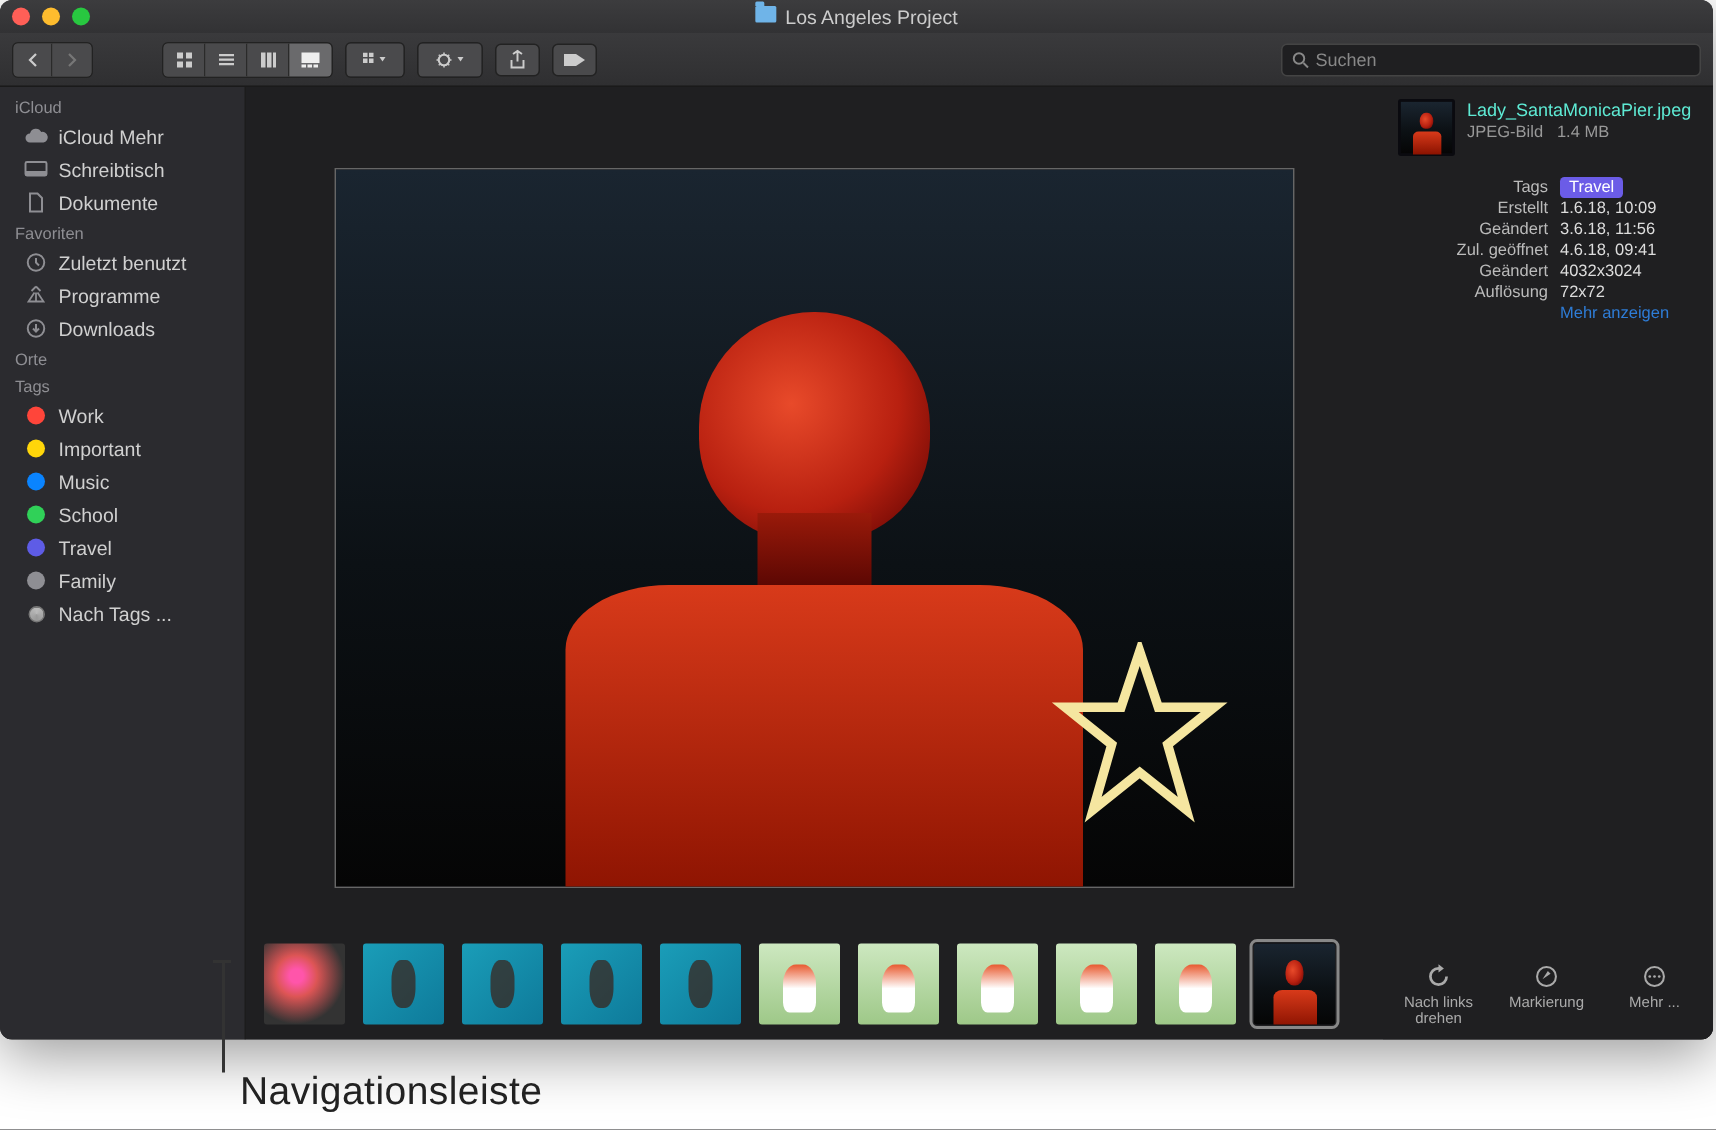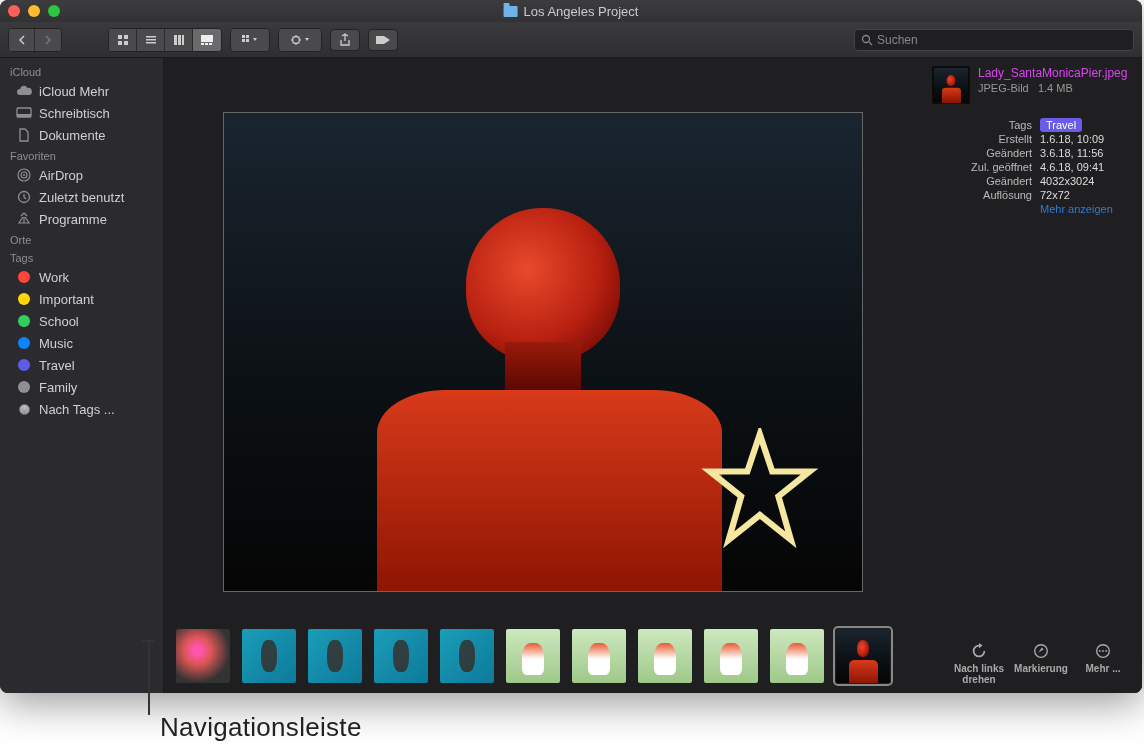--- a/index.html
+++ b/index.html
@@ -2,21 +2,21 @@
 <html><head>
 <meta charset="utf-8">
 <style>
   * { box-sizing: border-box; margin: 0; padding: 0; }
   body { font-family: -apple-system, "Helvetica Neue", Arial, sans-serif; background: #fff; width: 1144px; height: 753px; position: relative; overflow: hidden; }
   .window { position: absolute; top: 0; left: 0; width: 1142px; height: 693px; background: #2a2a2c; border-radius: 8px; overflow: hidden; box-shadow: 0 10px 40px rgba(0,0,0,.4); display: flex; flex-direction: column; }
   .titlebar { height: 22px; background: linear-gradient(#3c3c3e,#323234); display: flex; align-items: center; padding: 0 8px; position: relative; }
   .traffic { display: flex; gap: 8px; }
   .traffic span { width: 12px; height: 12px; border-radius: 50%; display: block; }
   .t-close { background:#ff5f57; } .t-min { background:#febc2e; } .t-max { background:#28c840; }
-  .wtitle { position:absolute; left:50%; transform:translateX(-50%); color:#ccc; font-size:13px; display:flex; align-items:center; gap:6px; }
+  .wtitle { position:absolute; left:50%; transform:translateX(-50%); color:#ccc; font-size:13px; display:flex; gap:6px; }
   .folder-ico { width:14px; height:11px; background:#6fb4e8; border-radius:1px; position:relative; }
   .folder-ico::before { content:""; position:absolute; top:-3px; left:0; width:6px; height:3px; background:#6fb4e8; border-radius:1px 1px 0 0; }
   .toolbar { height: 36px; background: linear-gradient(#3a3a3c,#2f2f31); display:flex; align-items:center; padding: 0 8px; gap: 8px; border-bottom:1px solid #1a1a1a; }
   .seg { display:flex; background:#555; border-radius:4px; overflow:hidden; border:1px solid #222; }
   .seg button { background:#4a4a4c; border:none; border-right:1px solid #2a2a2a; width:28px; height:22px; display:flex; align-items:center; justify-content:center; color:#ddd; cursor:pointer; }
   .seg button:last-child { border-right:none; }
   .seg button.active { background:#6a6a6c; }
   .seg.nav button { width:26px; }
   .btn { background:#4a4a4c; border:1px solid #222; border-radius:4px; width:30px; height:22px; display:flex; align-items:center; justify-content:center; color:#ddd; cursor:pointer; }
   .spacer { flex:1; }
@@ -31,29 +31,29 @@
   .preview-area { flex:1; display:flex; flex-direction:column; padding:0 0 6px 0; }
   .preview-img { flex:1; display:flex; align-items:center; justify-content:center; padding:30px 10px 10px; }
   .img-frame { width:640px; height:480px; background:#0a0a0f; border:1px solid #666; display:flex; align-items:center; justify-content:center; position:relative; overflow:hidden; }
   .thumbs { display:flex; gap:12px; padding:4px 12px; align-items:center; }
   .thumb { width:54px; height:54px; border-radius:2px; cursor:pointer; position:relative; overflow:hidden; flex-shrink:0; }
   .thumb.sel { outline:2px solid #888; outline-offset:1px; }
   .info { width:220px; background:#1f1f21; padding:8px 10px; color:#ccc; font-size:11px; }
   .info-head { display:flex; gap:8px; margin-bottom:14px; }
   .info-thumb { width:38px; height:38px; background:#0a0a0f; border-radius:2px; flex-shrink:0; position:relative; overflow:hidden; }
   .info-title { flex:1; }
-  .info-title .fname { color:#d946ef; font-size:12px; line-height:1.2; }
+  .info-title .fname { color:#5eead4; font-size:12px; line-height:1.2; }
   .info-title .ftype { color:#999; font-size:11px; margin-top:2px; }
   .info-rows { }
   .info-row { display:flex; justify-content:flex-end; gap:8px; padding:1px 0; }
   .info-row .lbl { text-align:right; color:#bbb; }
   .info-row .val { width:92px; text-align:left; color:#ddd; }
   .tag-badge { background:#6b5ce7; color:#fff; padding:1px 6px; border-radius:3px; font-size:11px; }
   .more-link { color:#2e7cd6; cursor:pointer; }
-  .actions { position:absolute; bottom:8px; right:10px; display:flex; gap:4px;font-weight:bold; }
+  .actions { position:absolute; bottom:8px; right:10px; display:flex; gap:14px; }
   .act { display:flex; flex-direction:column; align-items:center; color:#aaa; font-size:10px; cursor:pointer; gap:3px; width:58px; text-align:center; }
   .act svg { width:18px; height:18px; }
   .callout-line { position:absolute; left:148px; top:640px; width:2px; height:75px; background:#333; }
   .callout-line::before { content:""; position:absolute; top:0; left:-6px; width:12px; height:2px; background:#333; }
   .callout-text { position:absolute; left:160px; top:712px; font-size:26px; color:#222; letter-spacing:.3px; }
   
   .portrait { position:absolute; inset:0; background:linear-gradient(180deg,#1a2530 0%, #0c1115 55%, #050505 100%); }
   .portrait .face { position:absolute; left:38%; top:20%; width:24%; height:32%; background:radial-gradient(ellipse at 40% 40%, #e84a2a 0%, #b82010 55%, #500 100%); border-radius:50% 50% 45% 45%; }
   .portrait .neck { position:absolute; left:44%; top:48%; width:12%; height:14%; background:linear-gradient(#9a1a0a,#400); }
   .portrait .body { position:absolute; left:24%; top:58%; width:54%; height:45%; background:linear-gradient(#d83a1a,#8a1200); border-radius:20% 20% 0 0; }
@@ -193,70 +193,69 @@
           <span class="sb-ico">
             <svg width="12" height="14" viewBox="0 0 12 14">
               <path d="M2 1h5l3 3v9H2z" fill="none" stroke="#8e8e93" stroke-width="1.3"></path>
             </svg>
           </span>
           <span>Dokumente</span>
         </div>
         <div class="sb-head">Favoriten</div>
         <div class="sb-item">
           <span class="sb-ico">
-            <svg width="16" height="16" viewBox="0 0 16 16">
-              <circle cx="8" cy="8" r="6" fill="none" stroke="#8e8e93" stroke-width="1.2"></circle>
-              <circle cx="8" cy="8" r="3" fill="none" stroke="#8e8e93" stroke-width="1.2"></circle>
-              <circle cx="8" cy="8" r="1" fill="#8e8e93"></circle>
-            </svg>
-          </span>
-          <span>AirDrop</span>
-        </div>
-        <div class="sb-item">
-          <span class="sb-ico">
             <svg width="14" height="14" viewBox="0 0 14 14">
               <circle cx="7" cy="7" r="5.5" fill="none" stroke="#8e8e93" stroke-width="1.3"></circle>
               <path d="M7 4v3l2 2" stroke="#8e8e93" stroke-width="1.3" fill="none"></path>
             </svg>
           </span>
           <span>Zuletzt benutzt</span>
         </div>
         <div class="sb-item">
           <span class="sb-ico">
             <svg width="14" height="14" viewBox="0 0 14 14">
               <path d="M7 1l3 3M4 4l3-3M6 5l-4 6h10l-4-6M7 5v6" stroke="#8e8e93" stroke-width="1.2" fill="none"></path>
             </svg>
           </span>
           <span>Programme</span>
         </div>
+        <div class="sb-item">
+          <span class="sb-ico">
+            <svg width="14" height="14" viewBox="0 0 14 14">
+              <circle cx="7" cy="7" r="5.5" fill="none" stroke="#8e8e93" stroke-width="1.3"></circle>
+              <path d="M7 4v5M5 7l2 2 2-2" stroke="#8e8e93" stroke-width="1.3" fill="none"></path>
+            </svg>
+          </span>
+          <span>Downloads</span>
+        </div>
         <div class="sb-head">Orte</div>
         <div class="sb-head">Tags</div>
         <div class="sb-item">
           <span class="sb-ico">
             <span class="tag-dot" style="background: rgb(255, 69, 58);"></span>
           </span>
           <span>Work</span>
         </div>
         <div class="sb-item">
           <span class="sb-ico">
             <span class="tag-dot" style="background: rgb(255, 214, 10);"></span>
           </span>
           <span>Important</span>
         </div>
         <div class="sb-item">
           <span class="sb-ico">
+            <span class="tag-dot" style="background: rgb(10, 132, 255);"></span>
+          </span>
+          <span>Music</span>
+        </div>
+        <div class="sb-item">
+          <span class="sb-ico">
             <span class="tag-dot" style="background: rgb(48, 209, 88);"></span>
           </span>
           <span>School</span>
-        </div>
-        <div class="sb-item">
-          <span class="sb-ico">
-            <span class="tag-dot" style="background: rgb(10, 132, 255);"></span>
-          </span>
-          <span>Music</span>
         </div>
         <div class="sb-item">
           <span class="sb-ico">
             <span class="tag-dot" style="background: rgb(94, 92, 230);"></span>
           </span>
           <span>Travel</span>
         </div>
         <div class="sb-item">
           <span class="sb-ico">
             <span class="tag-dot" style="background: rgb(142, 142, 147);"></span>

